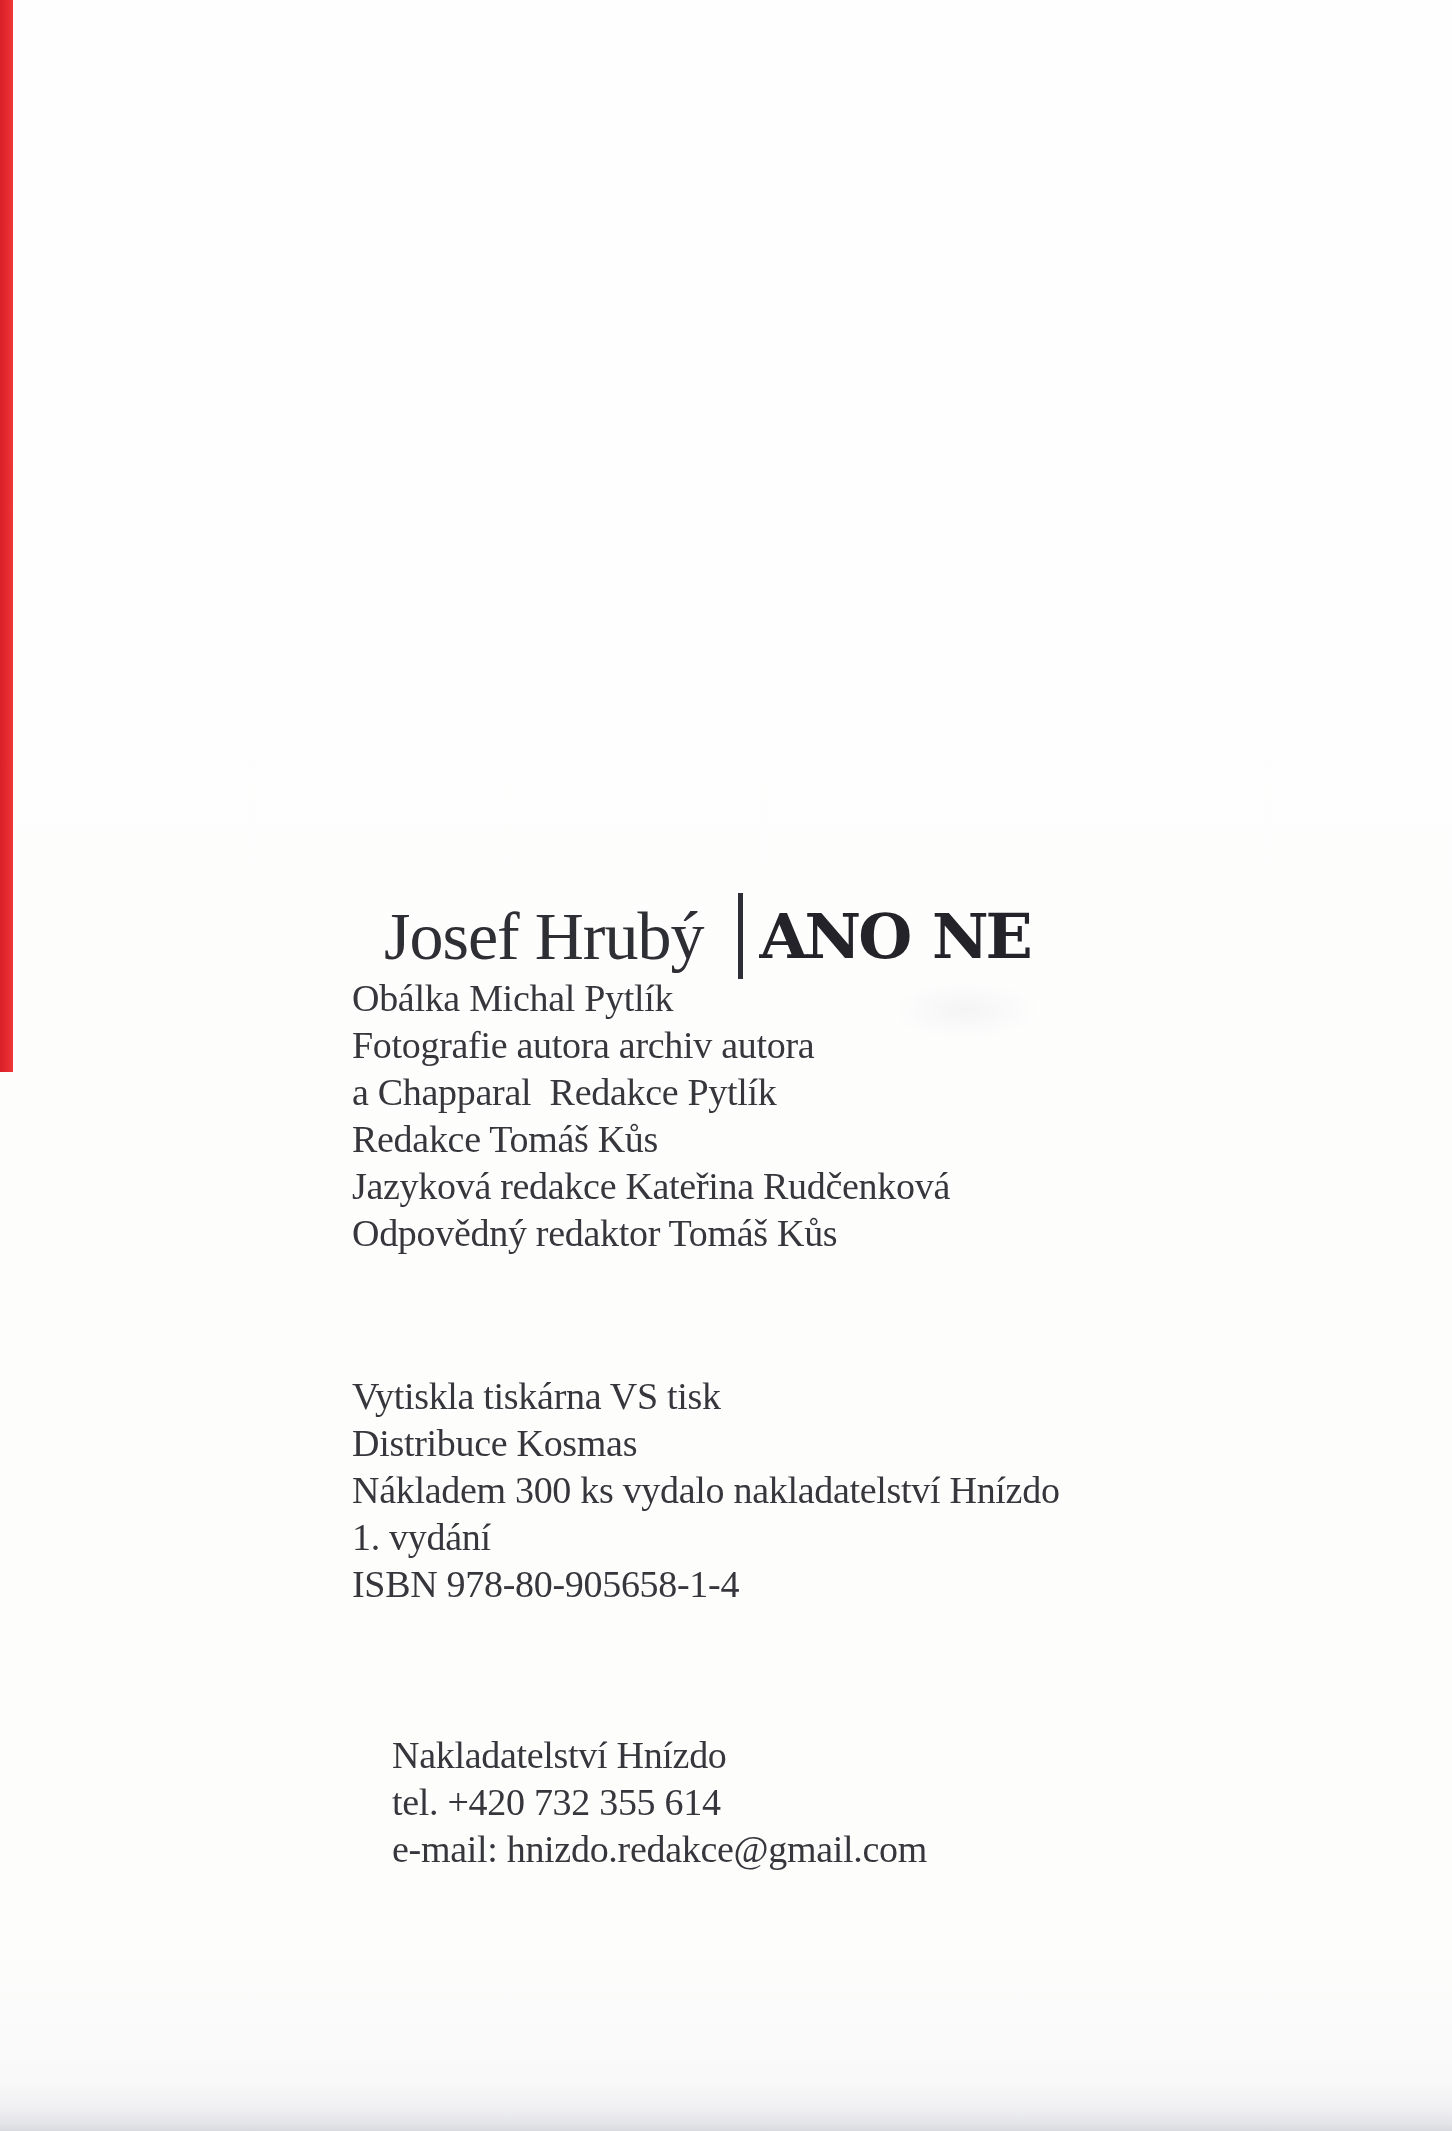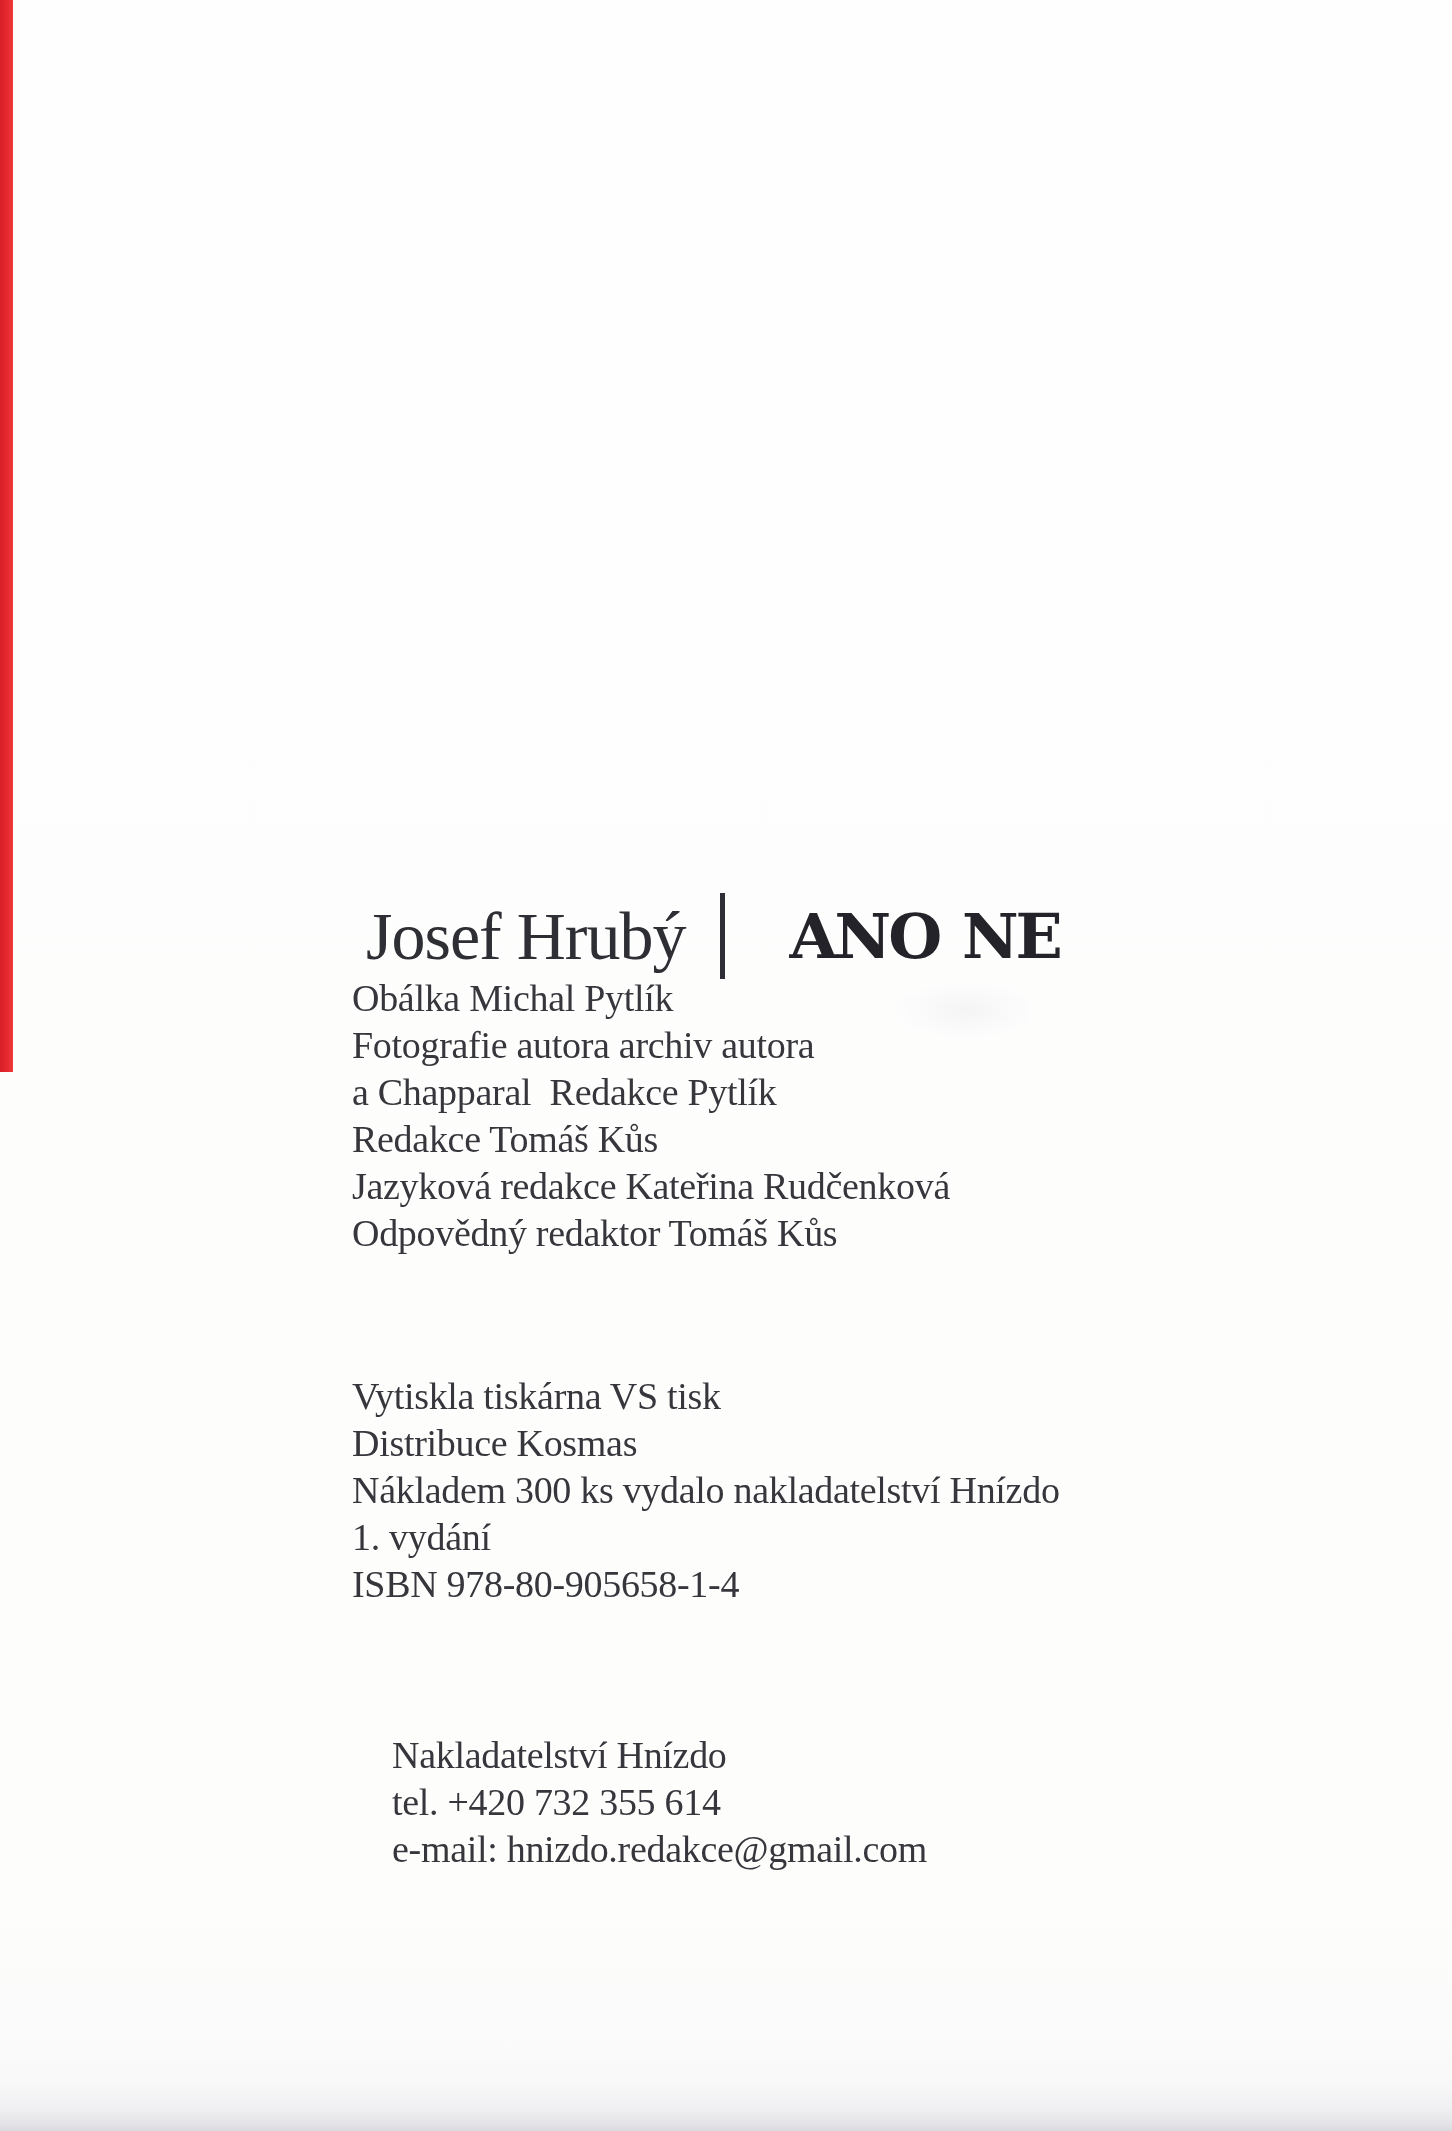--- a/index.html
+++ b/index.html
@@ -21,21 +21,21 @@
     position: absolute;
     left: 0;
     top: 0;
     width: 13px;
     height: 1072px;
     background: linear-gradient(90deg, #d81f27 0%, #e5292f 55%, #ef3a38 100%);
   }
   
   .title-row {
     position: absolute;
-    left: 366px;
+    left: 384px;
     top: 886px;
     height: 100px;
     display: flex;
     align-items: center;
   }
   .author {
     font-family: "Liberation Serif", serif;
     font-size: 68px;
     font-weight: 400;
     letter-spacing: -1px;
@@ -49,21 +49,20 @@
     margin: 0 17px 0 34px;
   }
   .book-title {
     font-family: "DejaVu Serif", serif;
     font-size: 62px;
     font-weight: 700;
     letter-spacing: -3px;
     word-spacing: 4px;
     color: #232329;
     white-space: pre;
-    margin-left: 48px;
   }
   
   .block {
     position: absolute;
     left: 352px;
     font-size: 38px;
     line-height: 47px;
     letter-spacing: -0.3px;
     color: #36363c;
   }

